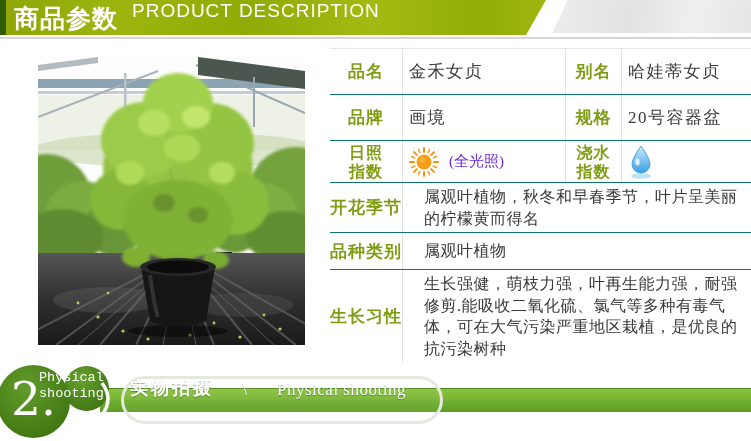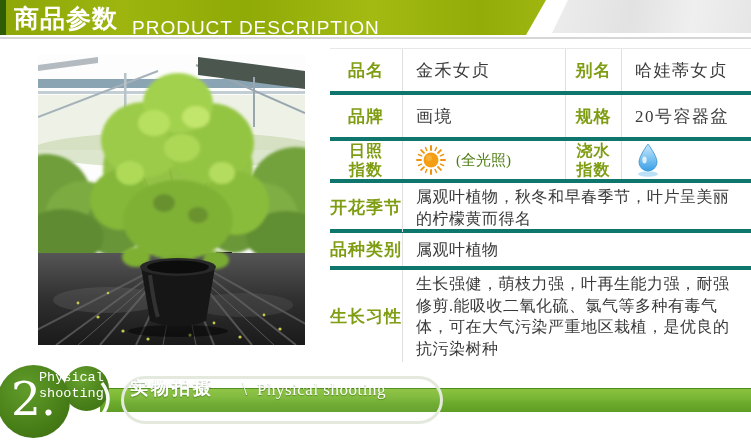--- a/index.html
+++ b/index.html
@@ -11,64 +11,64 @@
   .hdr-green { position:absolute; left:0; top:0; width:546px; height:35px;
     background:linear-gradient(90deg,#8ea607 0%,#9db50e 22%,#90aa06 45%,#a3ba12 68%,#93ac08 88%,#9fb610 100%);
     clip-path:polygon(0 0,100% 0,calc(100% - 20px) 100%,0 100%); }
   .hdr-stripe { position:absolute; left:0; top:0; width:6px; height:35px; background:#2f5d06; }
   .hdr-gray { position:absolute; left:552px; top:0; width:199px; height:33px;
     background:linear-gradient(100deg,#ededed 0%,#e2e2e2 40%,#efefef 70%,#e6e6e6 100%);
     clip-path:polygon(16px 0,100% 0,100% 100%,0 100%); }
   .hdr-line { position:absolute; left:0; top:37px; width:751px; height:2px; background:#d6d6d6; }
   .hdr-cn { position:absolute; left:14px; top:2px; color:#fff; font-size:25px; font-weight:bold;
     font-family:"Liberation Sans", sans-serif; letter-spacing:1px; }
-  .hdr-en { position:absolute; left:132px; top:17px; color:#fff; font-size:19px;
+  .hdr-en { position:absolute; left:132px; top:0; color:#fff; font-size:19px;
     font-family:"Liberation Sans", sans-serif; letter-spacing:1px;text-align:center; }
 
   
   .photo { position:absolute; left:38px; top:55px; width:267px; height:290px; }
 
   
   .spec { position:absolute; left:330px; top:48px; width:421px;
     border-top:1px solid #e8e8e8; }
   .row { display:grid; grid-template-columns:72px 151px 68px 130px;
-    border-bottom:4px solid #0f766e; }
+    border-bottom:1px solid #0f766e; }
   .r1 { height:46px; } .r2 { height:46px; } .r3 { height:42px; }
   .r4 { height:50px; } .r5 { height:37px; } .r6 { height:91px; border-bottom:none; }
   .lbl { display:flex; align-items:center; justify-content:center; text-align:center;
     color:#7f9d13; font-weight:bold; font-size:17px; letter-spacing:1px; }
   .lbl.small { font-size:16px; line-height:19px; }
-  .val { display:flex; align-items:center; padding-left:13px; color:#3a3a3a;
+  .val { display:flex; align-items:center; padding-left:6px; color:#3a3a3a;
     font-size:17px; letter-spacing:1.5px; border-left:1px solid #e0e0e0; }
   .bl { border-left:1px solid #e0e0e0;margin-left:12px; }
-  .span3 { grid-column:2 / 5; display:block; padding:3px 8px 3px 13px;
+  .span3 { grid-column:2 / 5; display:block; padding:3px 8px 3px 21px;
     font-size:16px; line-height:21.5px; letter-spacing:0.5px; align-content:center; }
   .iconcell { gap:10px; }
-  .suntext { color:#4d7c0f; font-size:15px; letter-spacing:0; }
+  .suntext { color:#6d28d9; font-size:15px; letter-spacing:0; }
 
   
   .bar { position:absolute; left:100px; top:388px; width:651px; height:24px;
     background:linear-gradient(180deg,#8ac23e 0%,#79b634 40%,#6cab2c 60%,#5f9e24 100%);
     border-top:1px solid #4e8c1b; }
   .pill { position:absolute; left:121px; top:376px; width:322px; height:48px;
     border:3px solid #e4e9dd; border-radius:26px; background:rgba(255,255,255,0.05); }
   .circ-sm { position:absolute; left:64px; top:366px; width:45px; height:45px; border-radius:50%;
     background:radial-gradient(circle at 38% 30%, #67a22e 0%, #4a811a 55%, #3c6f10 100%); }
   .circ-big { position:absolute; left:-3px; top:365px; width:73px; height:73px; border-radius:50%;
     background:radial-gradient(circle at 40% 32%, #619c2a 0%, #4a8119 55%, #386a0d 100%); }
   .num2 { position:absolute; left:11px; top:373px; color:#fff; font-size:47px; line-height:52px;
     font-family:"DejaVu Serif", serif; }
   .phys { position:absolute; left:39px; top:370px; color:#fff; font-size:13.5px; line-height:16px;
     font-family:"Liberation Mono", monospace; }
   .arc { position:absolute; left:99px; top:381px; }
   .bar-text { position:absolute; left:130px; top:376px; height:24px; display:flex;
     align-items:flex-end; color:#fff; text-shadow:0 1px 1px rgba(30,80,0,.45); }
   .bar-cn { font-size:18px; font-weight:bold; letter-spacing:3px; }
   .bar-sep { margin:0 10px 0 28px; font-size:18px; }
-  .bar-en { font-size:17px; letter-spacing:0.5px; }
+  .bar-en { font-size:17px; letter-spacing:0.5px;margin-left:20px; }
 </style>
 </head>
 <body>
 
 <div class="stage">
 
   <div class="hdr-green"></div>
   <div class="hdr-stripe"></div>
   <div class="hdr-gray"></div>
   <div class="hdr-line"></div>

